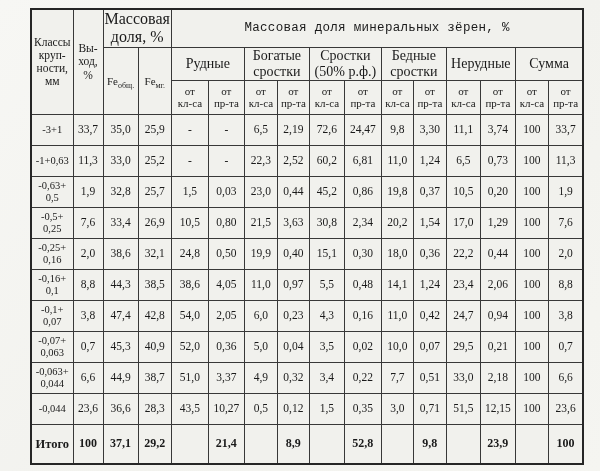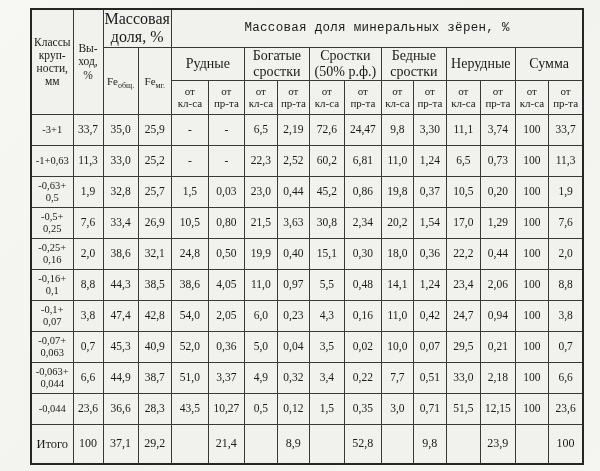--- a/index.html
+++ b/index.html
@@ -22,21 +22,21 @@
   th.mass-head{font-size:16px;}
   th.group-head{font-size:14px;}
   th.sub-head{font-size:11px;margin-top:28px;}
   th.fe-head{font-size:11px;}
   th.fe-head sub{font-size:8px;line-height:0;}
   .h1{height:28px}.h2{height:32px}.h3{height:34px}
   tbody tr{height:31px}
   tbody td{font-size:11.5px;}
   tbody td.cls{font-size:10.5px;white-space:pre-line;text-align:center;}
   tr.total{height:40px}
-  tr.total td{font-weight:normal;font-size:12px;}
+  tr.total td{font-weight:bold;font-size:12px;}
   tr.total td.cls{font-size:12.5px;white-space:normal;}
 </style>
 </head>
 <body>
 
 <div class="page">
   <table class="scan">
     <colgroup>
       <col style="width:42px">
         <col style="width:30px">

